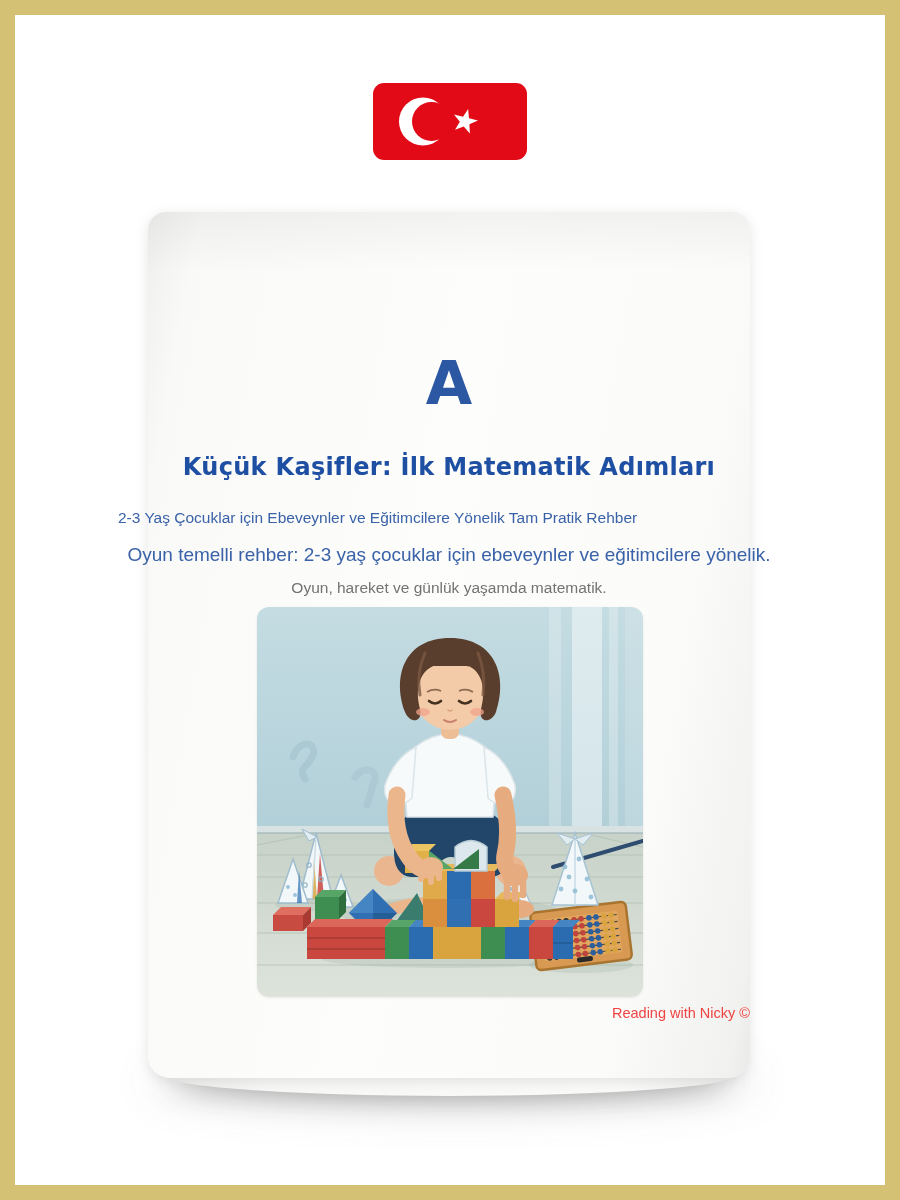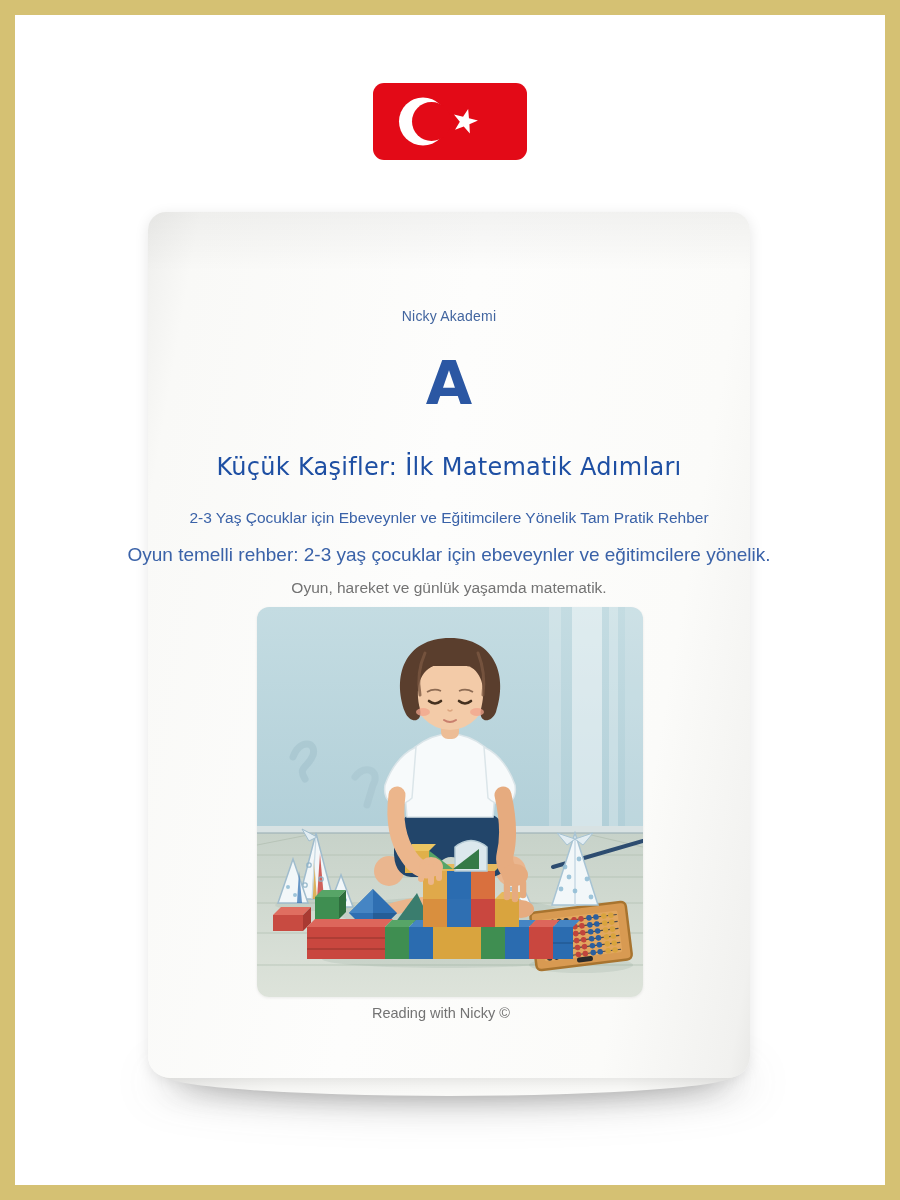--- a/index.html
+++ b/index.html
@@ -42,38 +42,38 @@
     position:absolute;left:148px;top:308px;width:602px;text-align:center;
     font-size:14px;color:#42659f;letter-spacing:.2px;
   }
   .monogram{
     position:absolute;left:148px;top:348px;width:602px;text-align:center;
     font-family:"DejaVu Sans", sans-serif;font-weight:bold;
     font-size:60px;color:#2b57a3;
   }
   .title{
     position:absolute;left:148px;top:453px;width:602px;text-align:center;
-    font-family:"DejaVu Sans", sans-serif;font-weight:normal;
+    font-family:"DejaVu Sans", sans-serif;font-weight:bold;
     font-size:24px;color:#1e4fa3;letter-spacing:.3px;
   }
   .subtitle{
-    position:absolute;left:118px;top:509px;width:662px;text-align:center;
+    position:absolute;left:118px;top:509px;width:662px;text-align:left;
     font-size:15.5px;color:#3a62a8;
   }
   .tagline1{
     position:absolute;left:118px;top:544px;width:662px;text-align:center;
     font-size:19px;color:#3a62a8;
   }
   .tagline2{
     position:absolute;left:118px;top:579px;width:662px;text-align:center;
     font-size:15.5px;color:#737373;
   }
   .footer-line{
-    position:absolute;left:140px;top:1005px;width:602px;text-align:center;
-    font-size:14.5px;color:#737373;
+    position:absolute;left:148px;top:1005px;width:602px;text-align:right;
+    font-size:14.5px;color:#ef4444;
   }
   
   .illo{
     position:absolute;left:257px;top:607px;width:386px;height:390px;
     border-radius:12px;overflow:hidden;
     box-shadow:0 1px 3px rgba(0,0,0,0.08);
   }
   .illo svg{display:block;width:100%;height:100%;}
 </style>
 </head>
@@ -93,21 +93,20 @@
       </g>
     </svg>
   </div>
 
   <div class="book-shadow2"></div>
   <div class="book-shadow"></div>
   <div class="page-bulge"></div>
   <div class="page"></div>
   <div class="page-top-sheen"></div>
 
-  <div class="brand">Nicky Akademi</div>
   <div class="monogram">A</div>
   <div class="title">Küçük Kaşifler: İlk Matematik Adımları</div>
   <div class="subtitle">2-3 Yaş Çocuklar için Ebeveynler ve Eğitimcilere Yönelik Tam Pratik Rehber</div>
   <div class="tagline1">Oyun temelli rehber: 2-3 yaş çocuklar için ebeveynler ve eğitimcilere yönelik.</div>
   <div class="tagline2">Oyun, hareket ve günlük yaşamda matematik.</div>
 
   <div class="illo">
     <svg viewBox="0 0 386 390" xmlns="http://www.w3.org/2000/svg">
       <defs>
         <linearGradient id="wallG" x1="0" y1="0" x2="0" y2="1">

